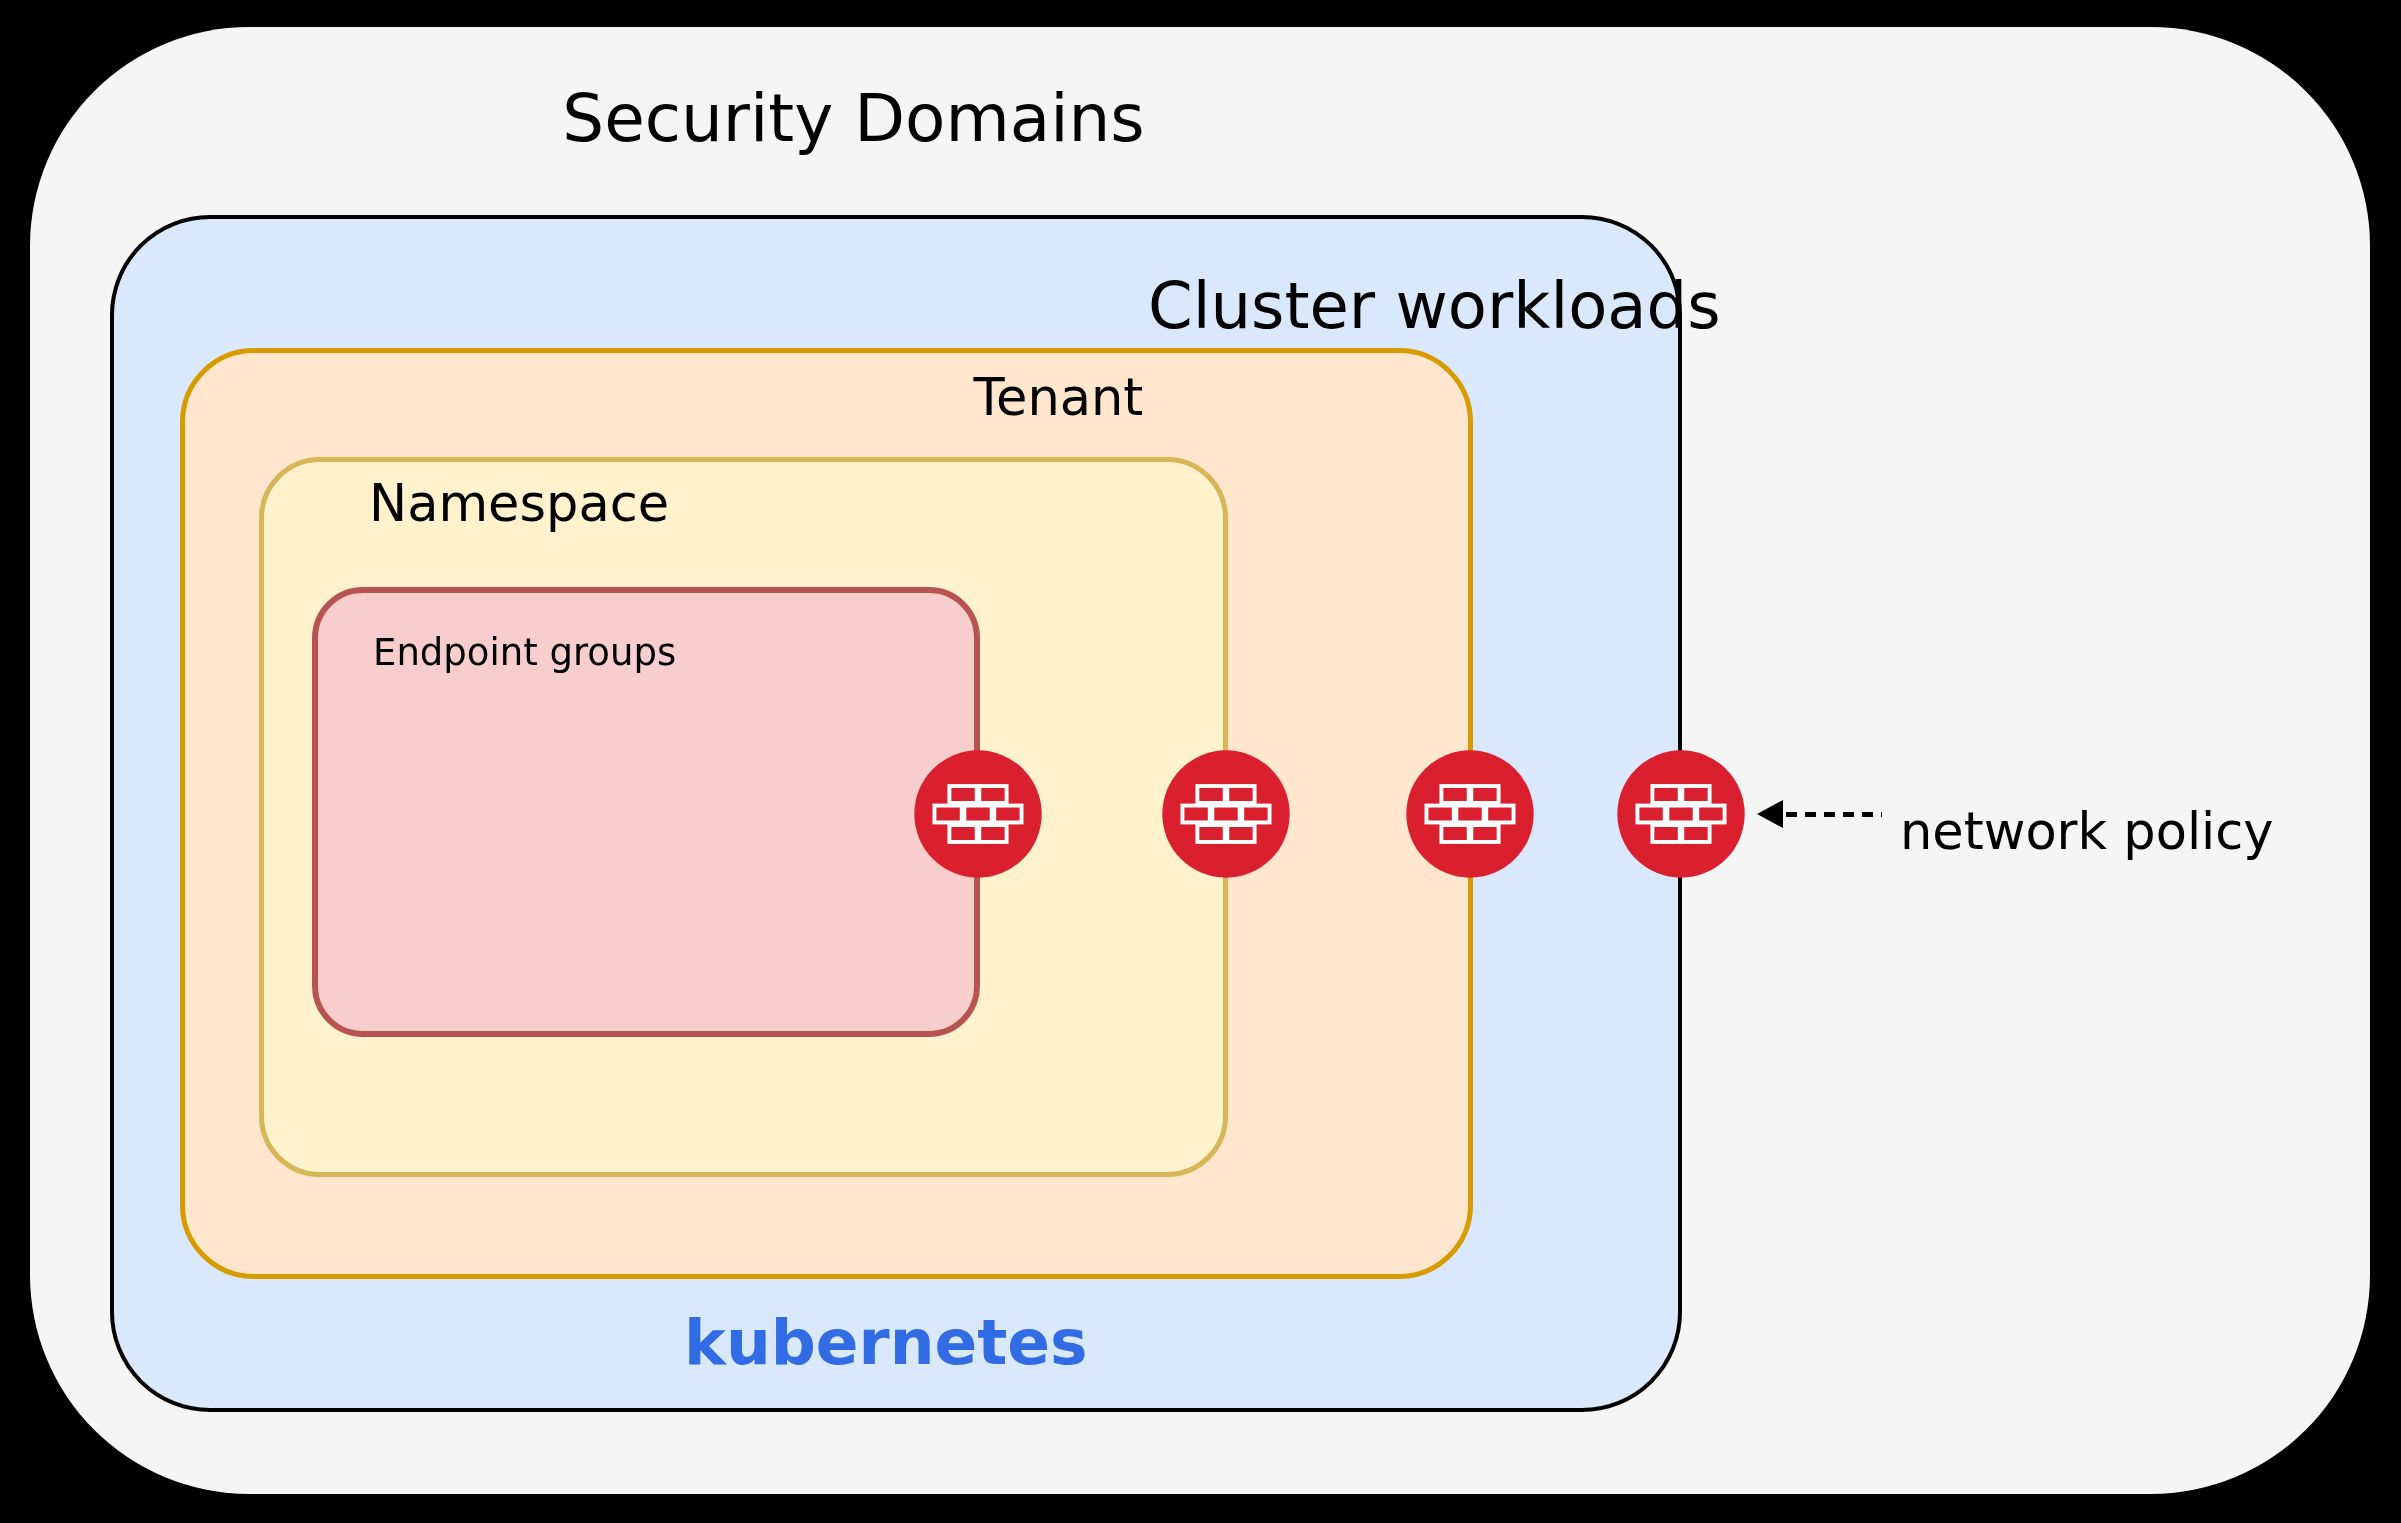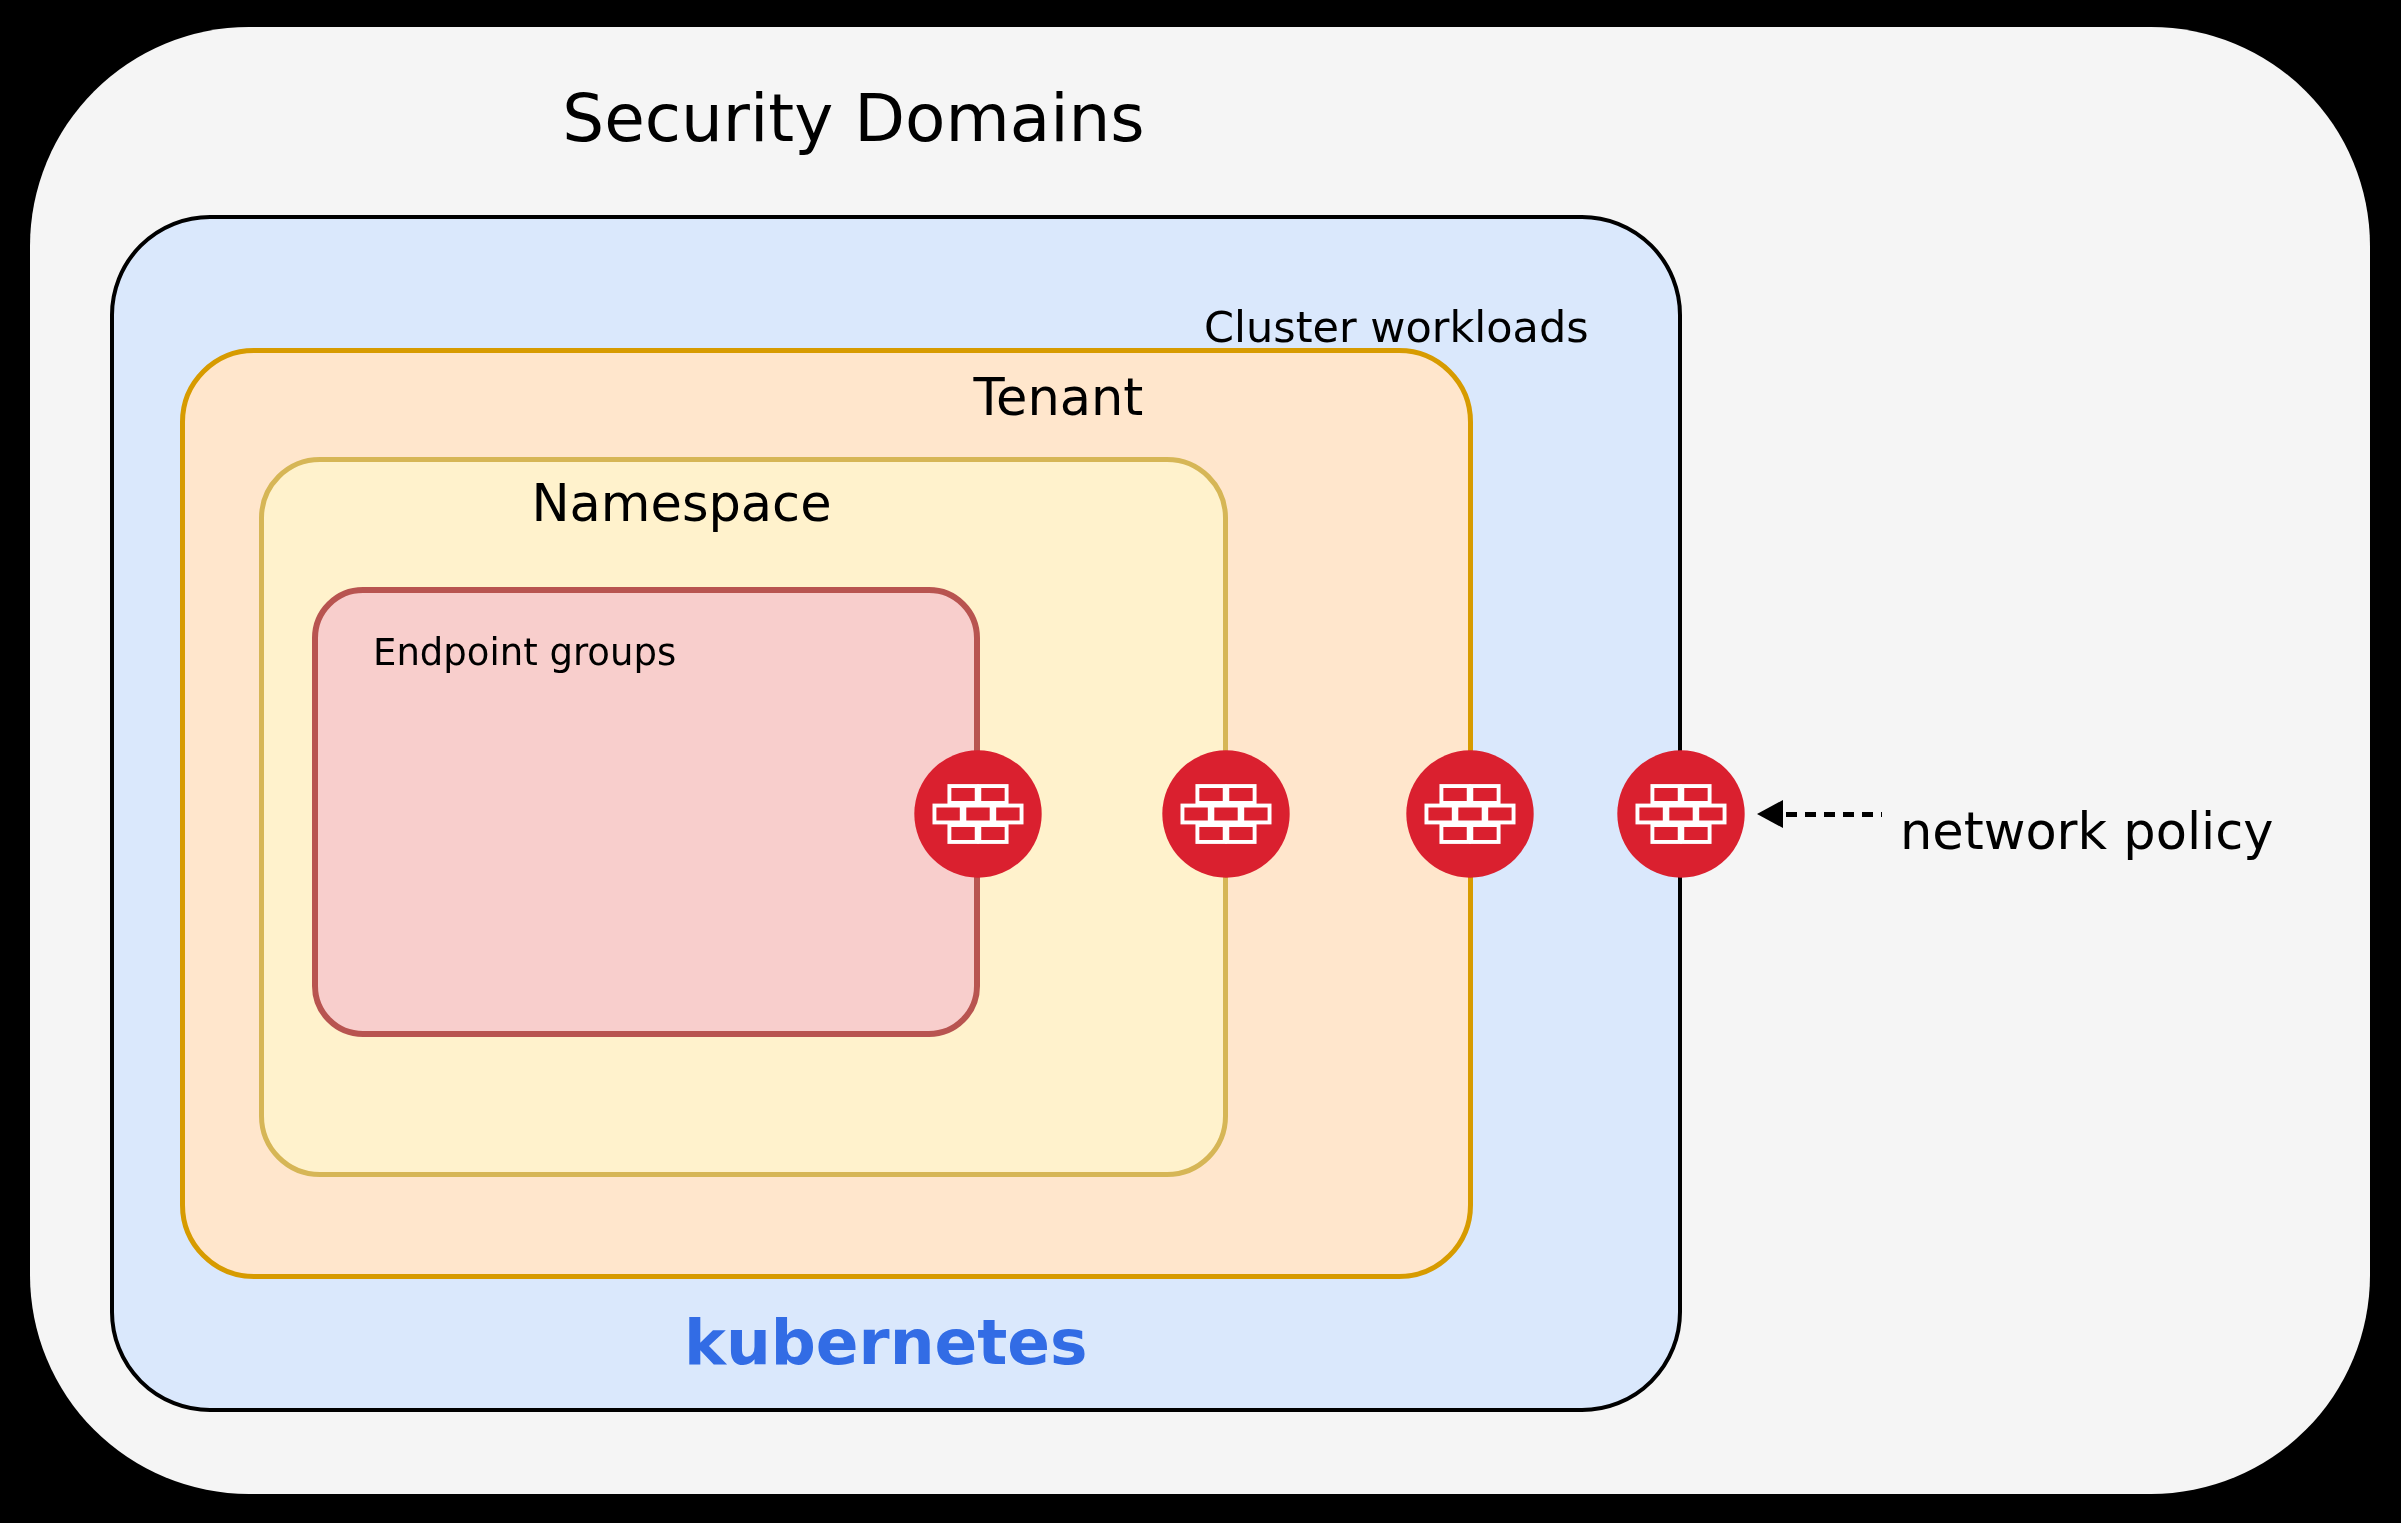--- a/index.html
+++ b/index.html
@@ -33,23 +33,23 @@
   .namespace{left:259px;top:457px;width:969px;height:720px;
     background:var(--namespace-fill);border:5.3px solid var(--namespace-border);
     border-radius:61px;}
 
   .endpoint{left:312px;top:587px;width:668px;height:450px;
     background:var(--endpoint-fill);border:6px solid var(--endpoint-border);
     border-radius:51px;}
 
   .lbl{position:absolute;line-height:1;white-space:nowrap;color:var(--text);}
   .title{left:521px;top:86px;width:665px;text-align:center;font-size:66px;}
-  .cluster-label{left:1204px;top:274px;font-size:43px;margin-top:32px;}
+  .cluster-label{left:1148px;top:274px;font-size:64px;}
   .tenant-label{left:510px;top:372px;width:1097px;text-align:center;font-size:51px;}
-  .namespace-label{left:369px;top:478px;width:625px;text-align:center;font-size:51px;}
+  .namespace-label{left:369px;top:478px;width:625px;text-align:left;font-size:51px;}
   .endpoint-label{left:373px;top:634px;font-size:37px;}
   .kubernetes-label{left:684px;top:1311px;width:399px;text-align:center;
     font-size:63px;font-weight:bold;color:var(--kubernetes-blue);}
   .policy-label{left:1900px;top:786px;font-size:51px;margin-top:20px;}
 
   .firewall{position:absolute;top:749px;width:130px;height:130px;}
   .firewall circle{fill:var(--firewall-red);}
   .firewall rect{fill:none;stroke:#ffffff;stroke-width:6;}
   .fw1{left:913px;} .fw2{left:1161px;} .fw3{left:1405px;} .fw4{left:1616px;}
 

